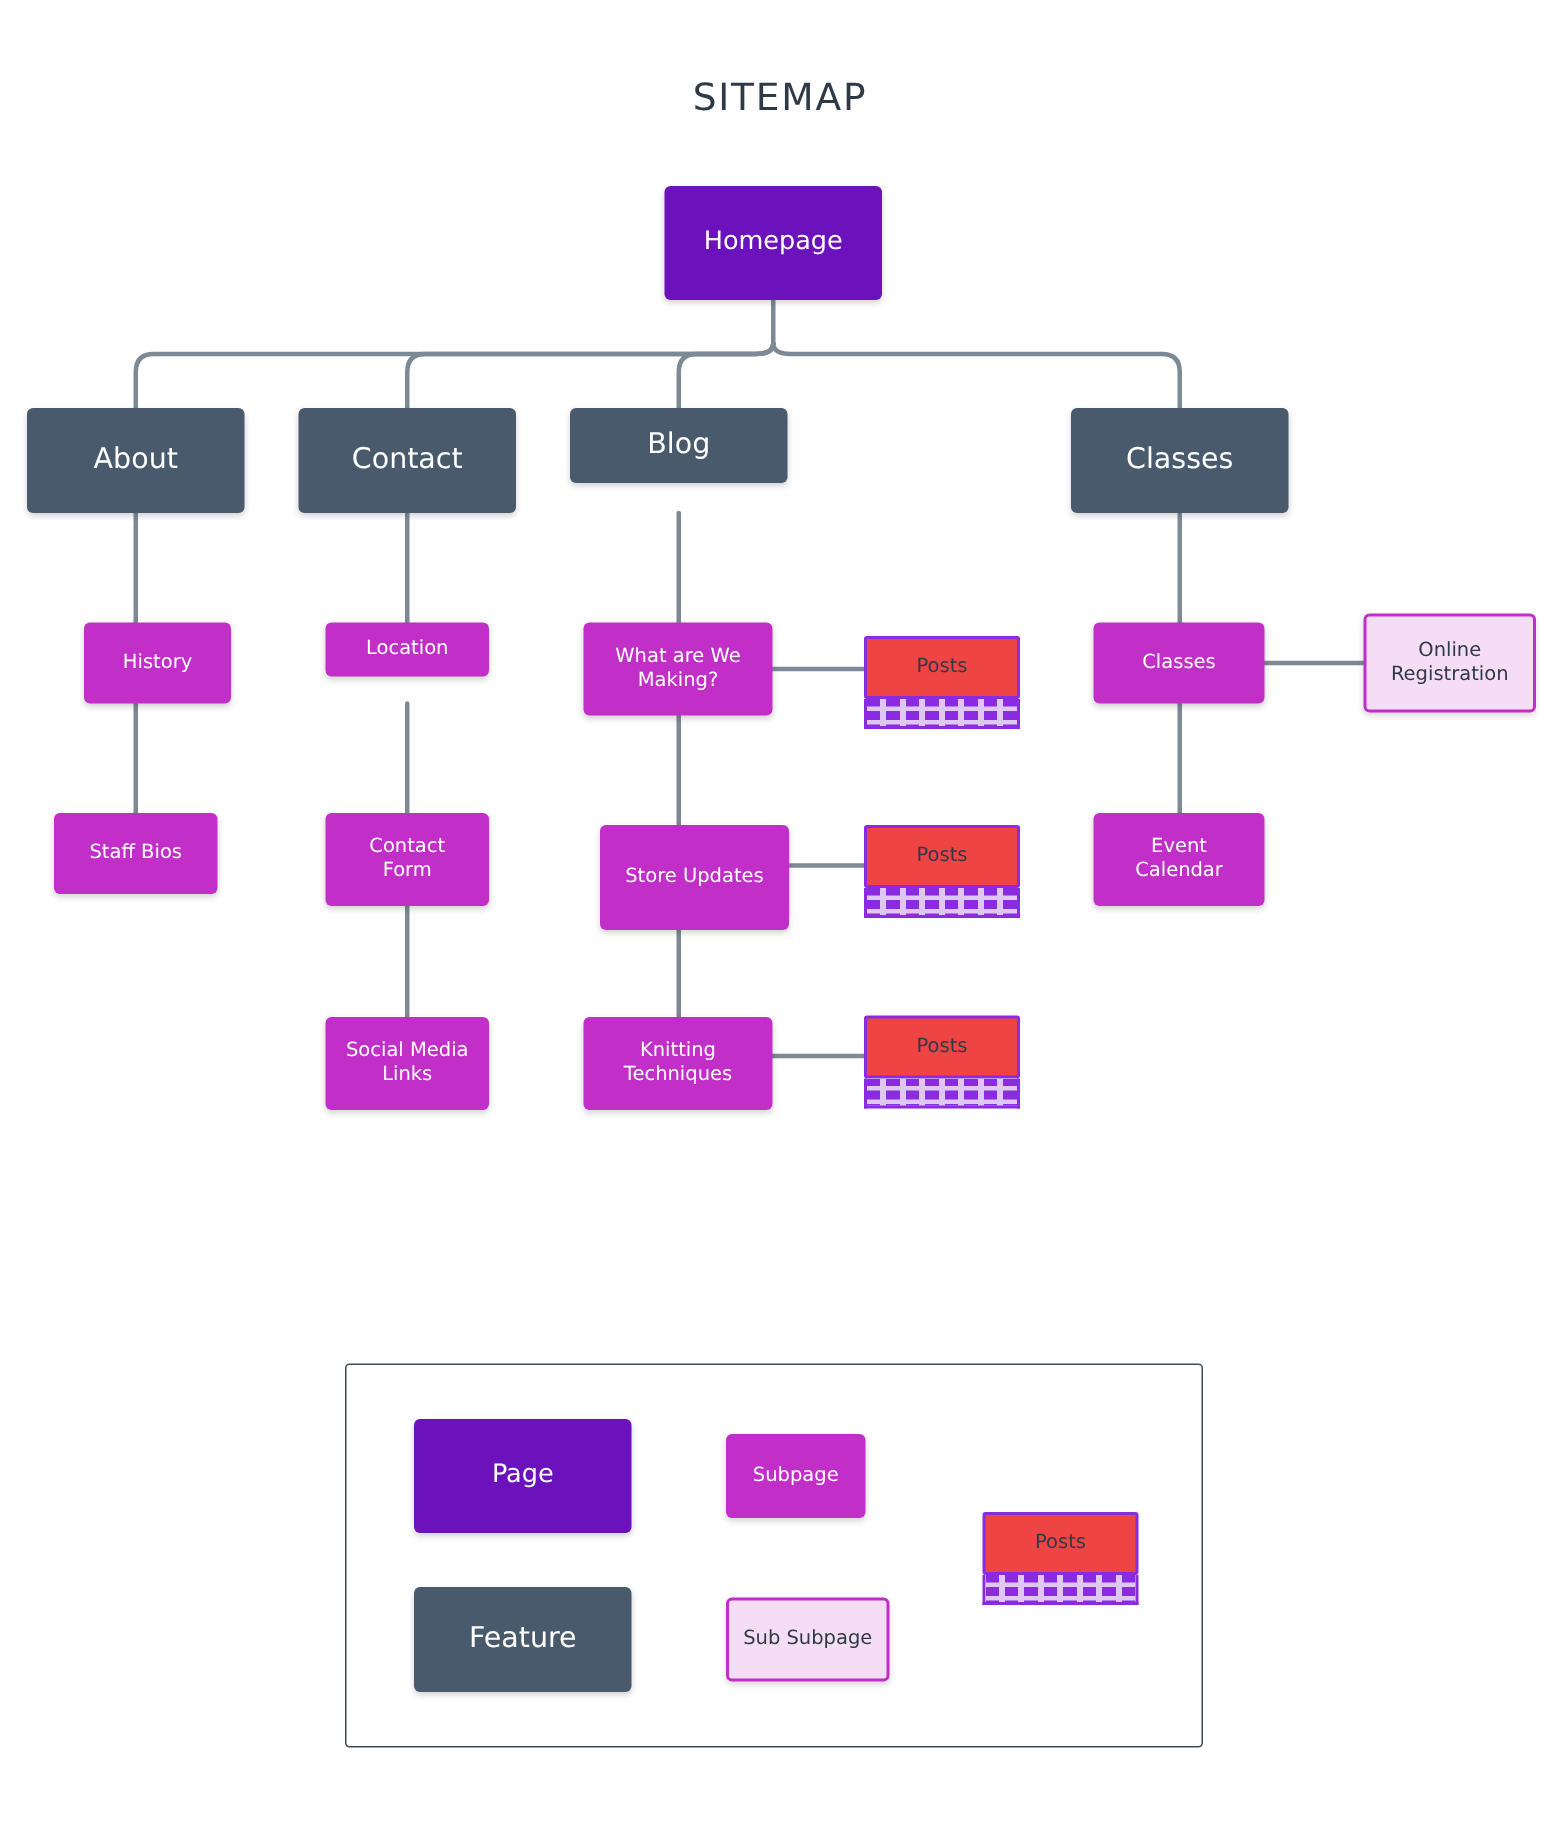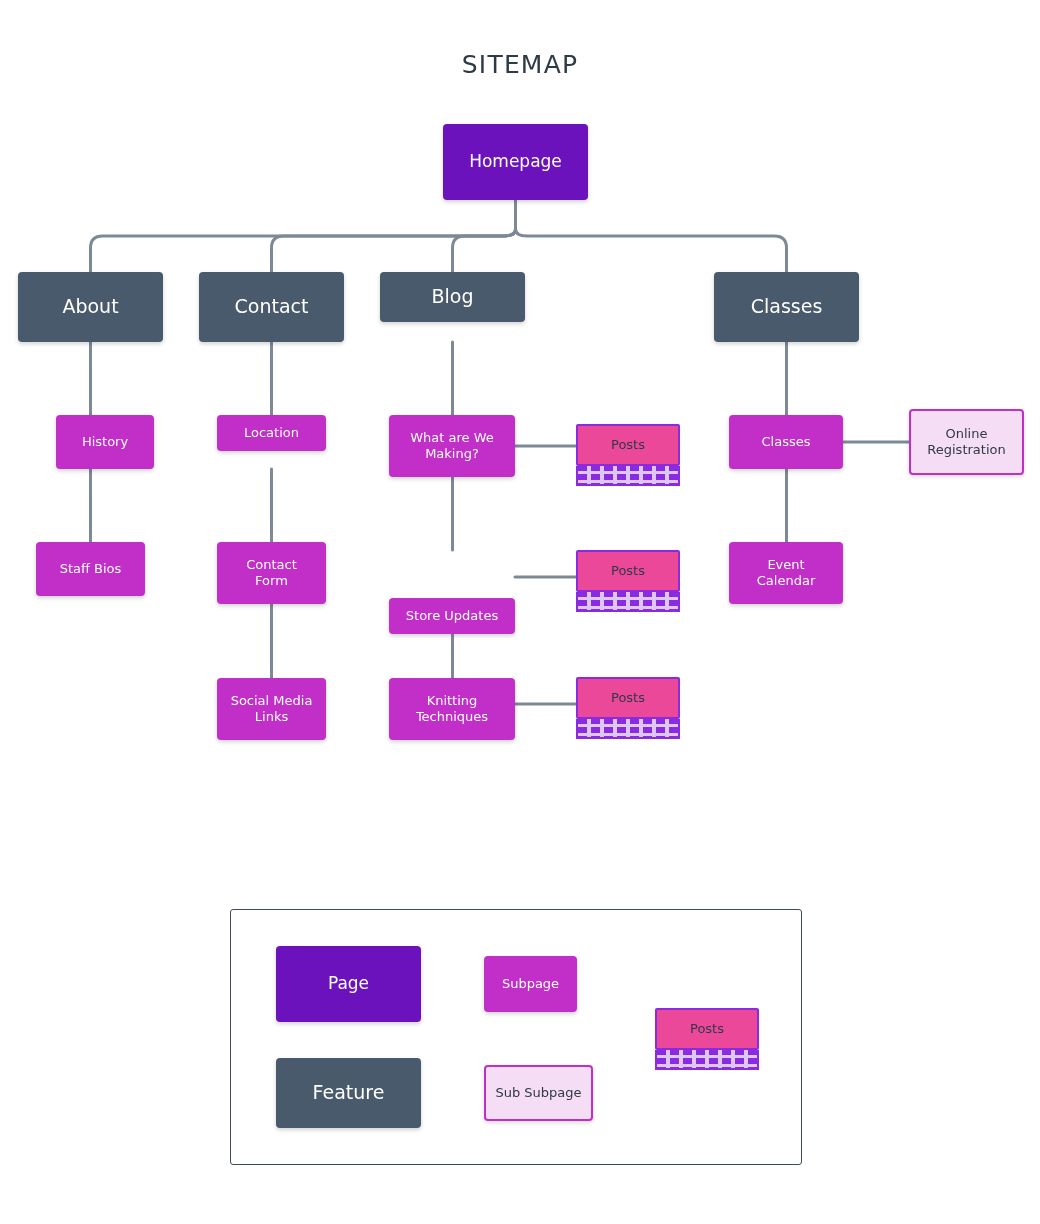--- a/index.html
+++ b/index.html
@@ -63,21 +63,21 @@
   .t-posts {
     background: transparent;
     border: none;
     box-shadow: none;
     flex-direction: column;
     justify-content: flex-start;
     border-radius: 0;
   }
   .posts-face {
     width: 100%;
-    background: #ec4899;
+    background: #ef4444;
     border: 2px solid #8A2BE2;
     color: #2E3A46;
     display: flex;
     align-items: center;
     justify-content: center;
     border-radius: 2px;
   }
   .posts-stack {
     width: 100%;
     background:
@@ -199,21 +199,21 @@
 Form</span>
       </div>
       <div class="node t-subpage" style="left: 217px; top: 678px; width: 109px; height: 62px; font-size: 13px;">
         <span>Social Media
 Links</span>
       </div>
       <div class="node t-subpage" style="left: 389px; top: 415px; width: 126px; height: 62px; font-size: 13px;">
         <span>What are We
 Making?</span>
       </div>
-      <div class="node t-subpage" style="left: 389px; top: 550px; width: 126px; height: 36px; font-size: 13px; margin-top: 48px;">
+      <div class="node t-subpage" style="left: 400px; top: 550px; width: 126px; height: 70px; font-size: 13px;">
         <span>Store Updates</span>
       </div>
       <div class="node t-subpage" style="left: 389px; top: 678px; width: 126px; height: 62px; font-size: 13px;">
         <span>Knitting
 Techniques</span>
       </div>
       <div class="node t-subpage" style="left: 729px; top: 415px; width: 114px; height: 54px; font-size: 13px;">
         <span>Classes</span>
       </div>
       <div class="node t-subpage" style="left: 729px; top: 542px; width: 114px; height: 62px; font-size: 13px;">

